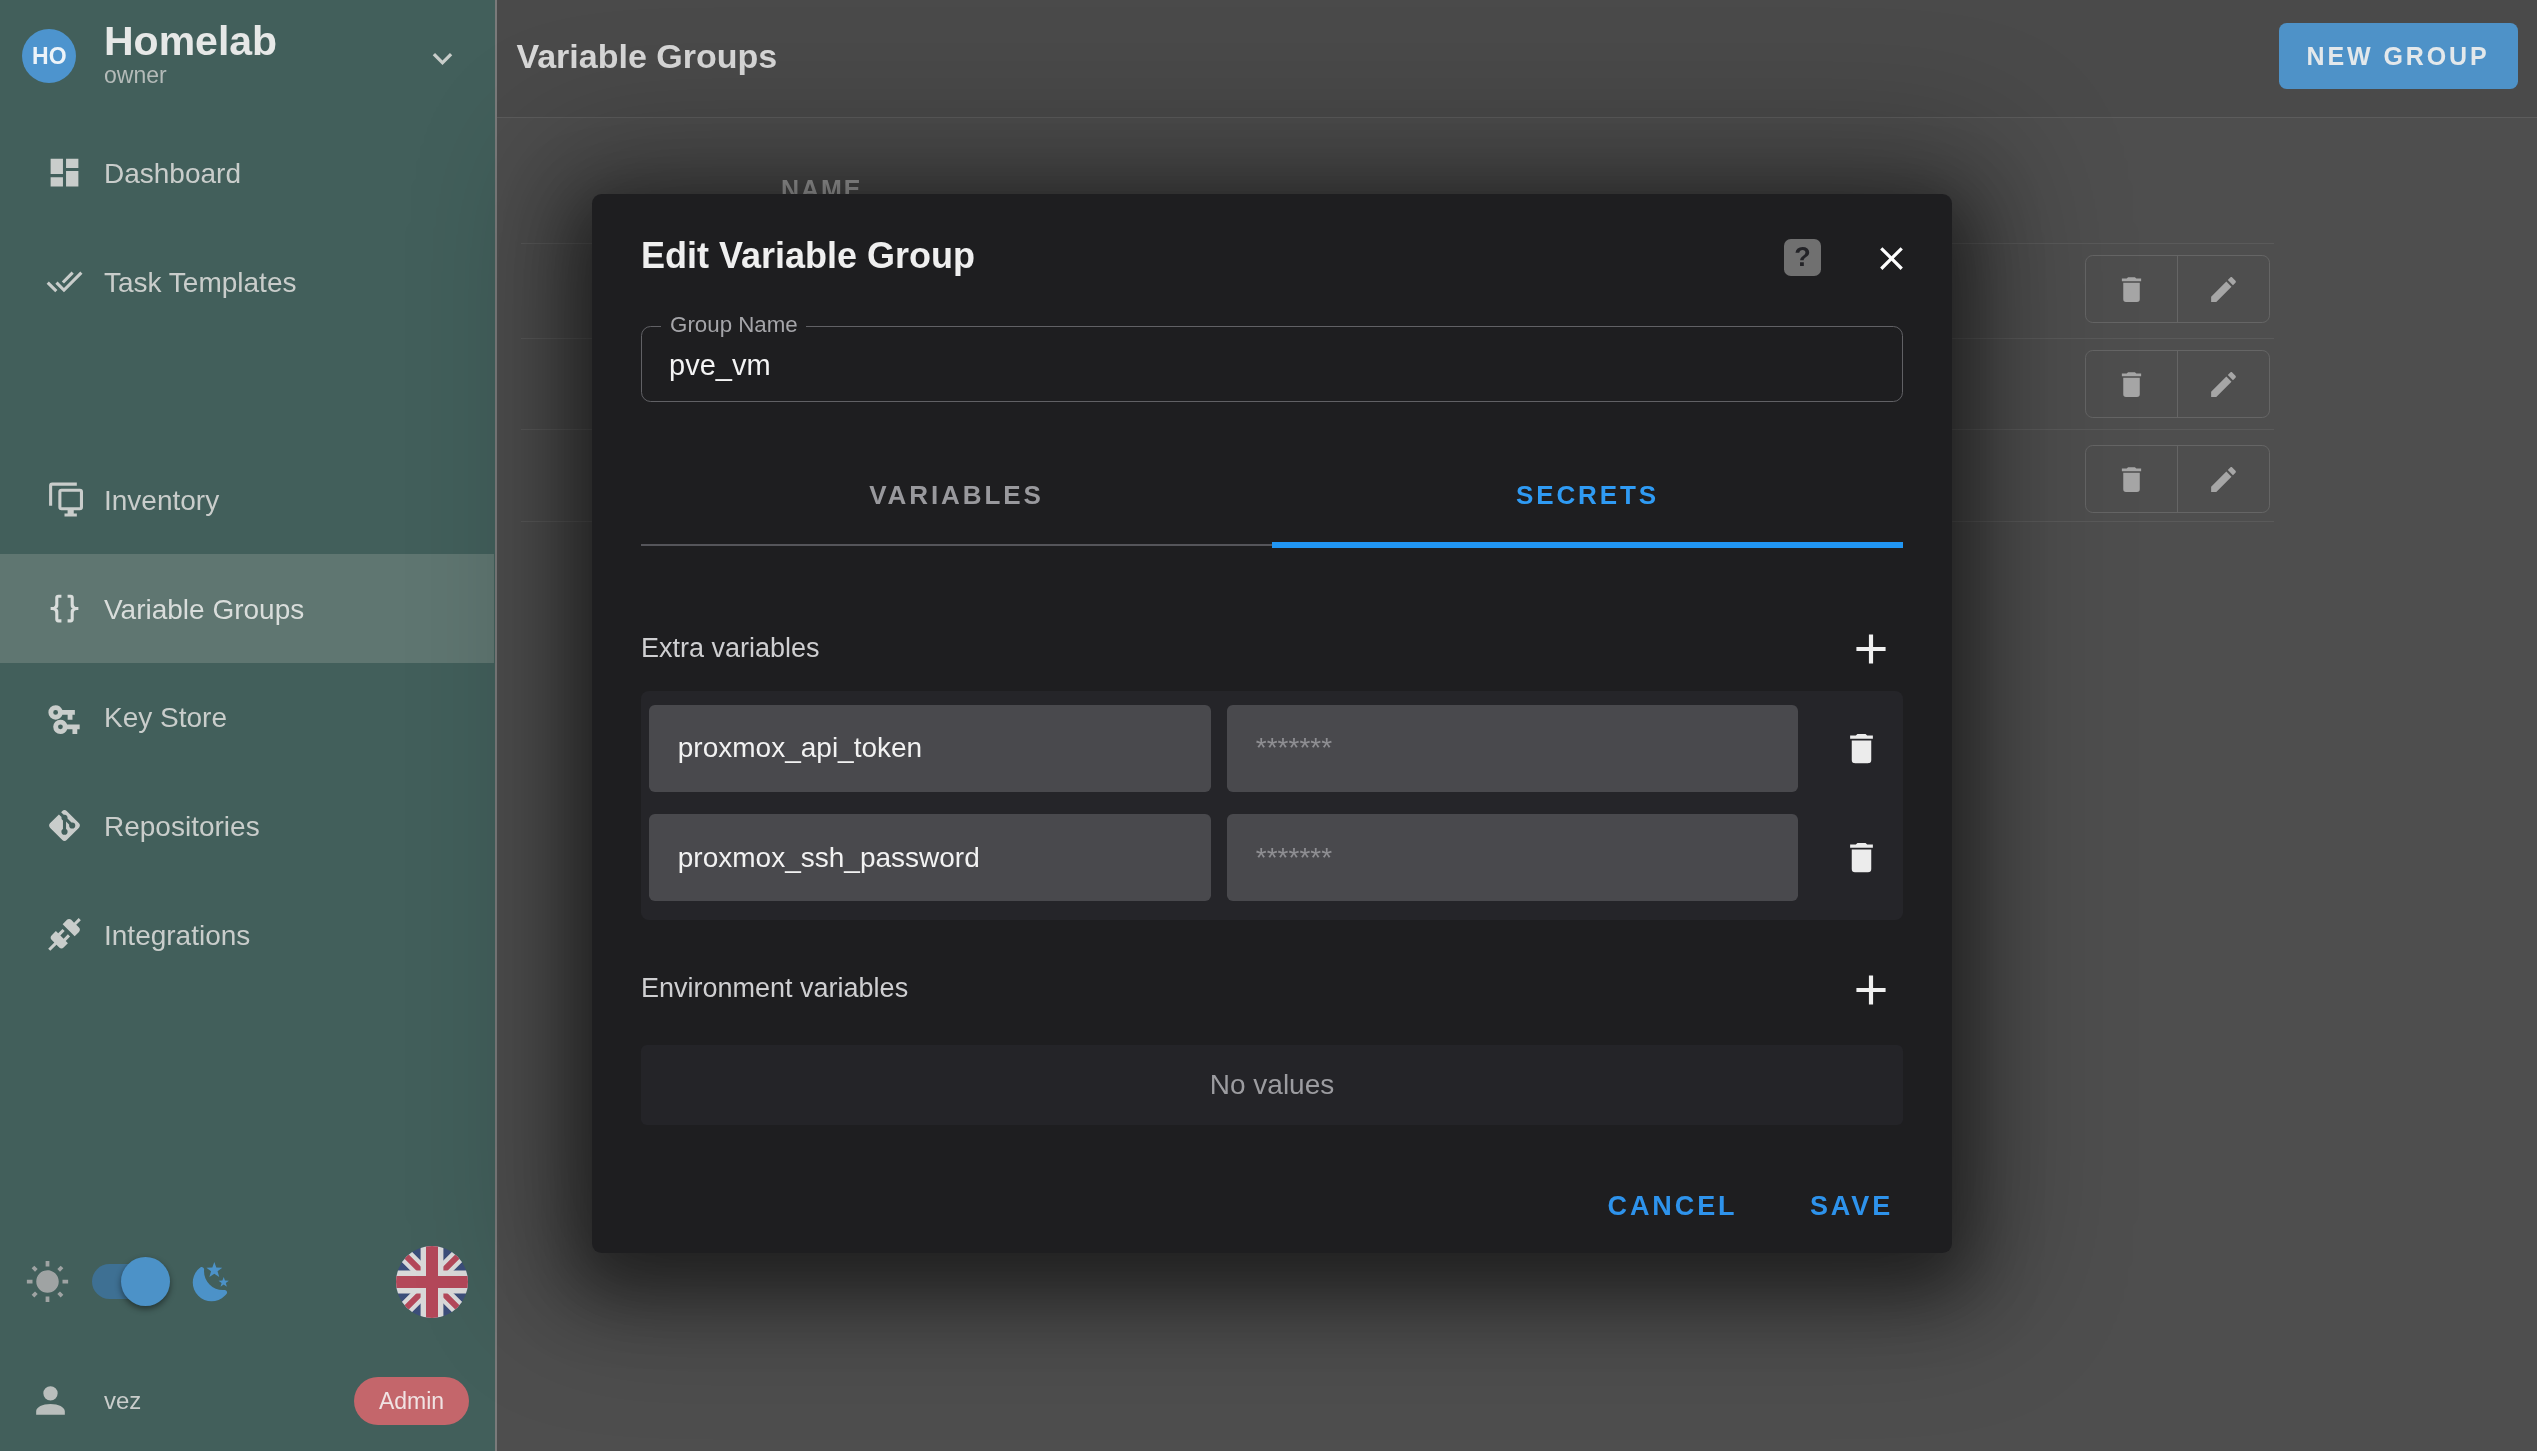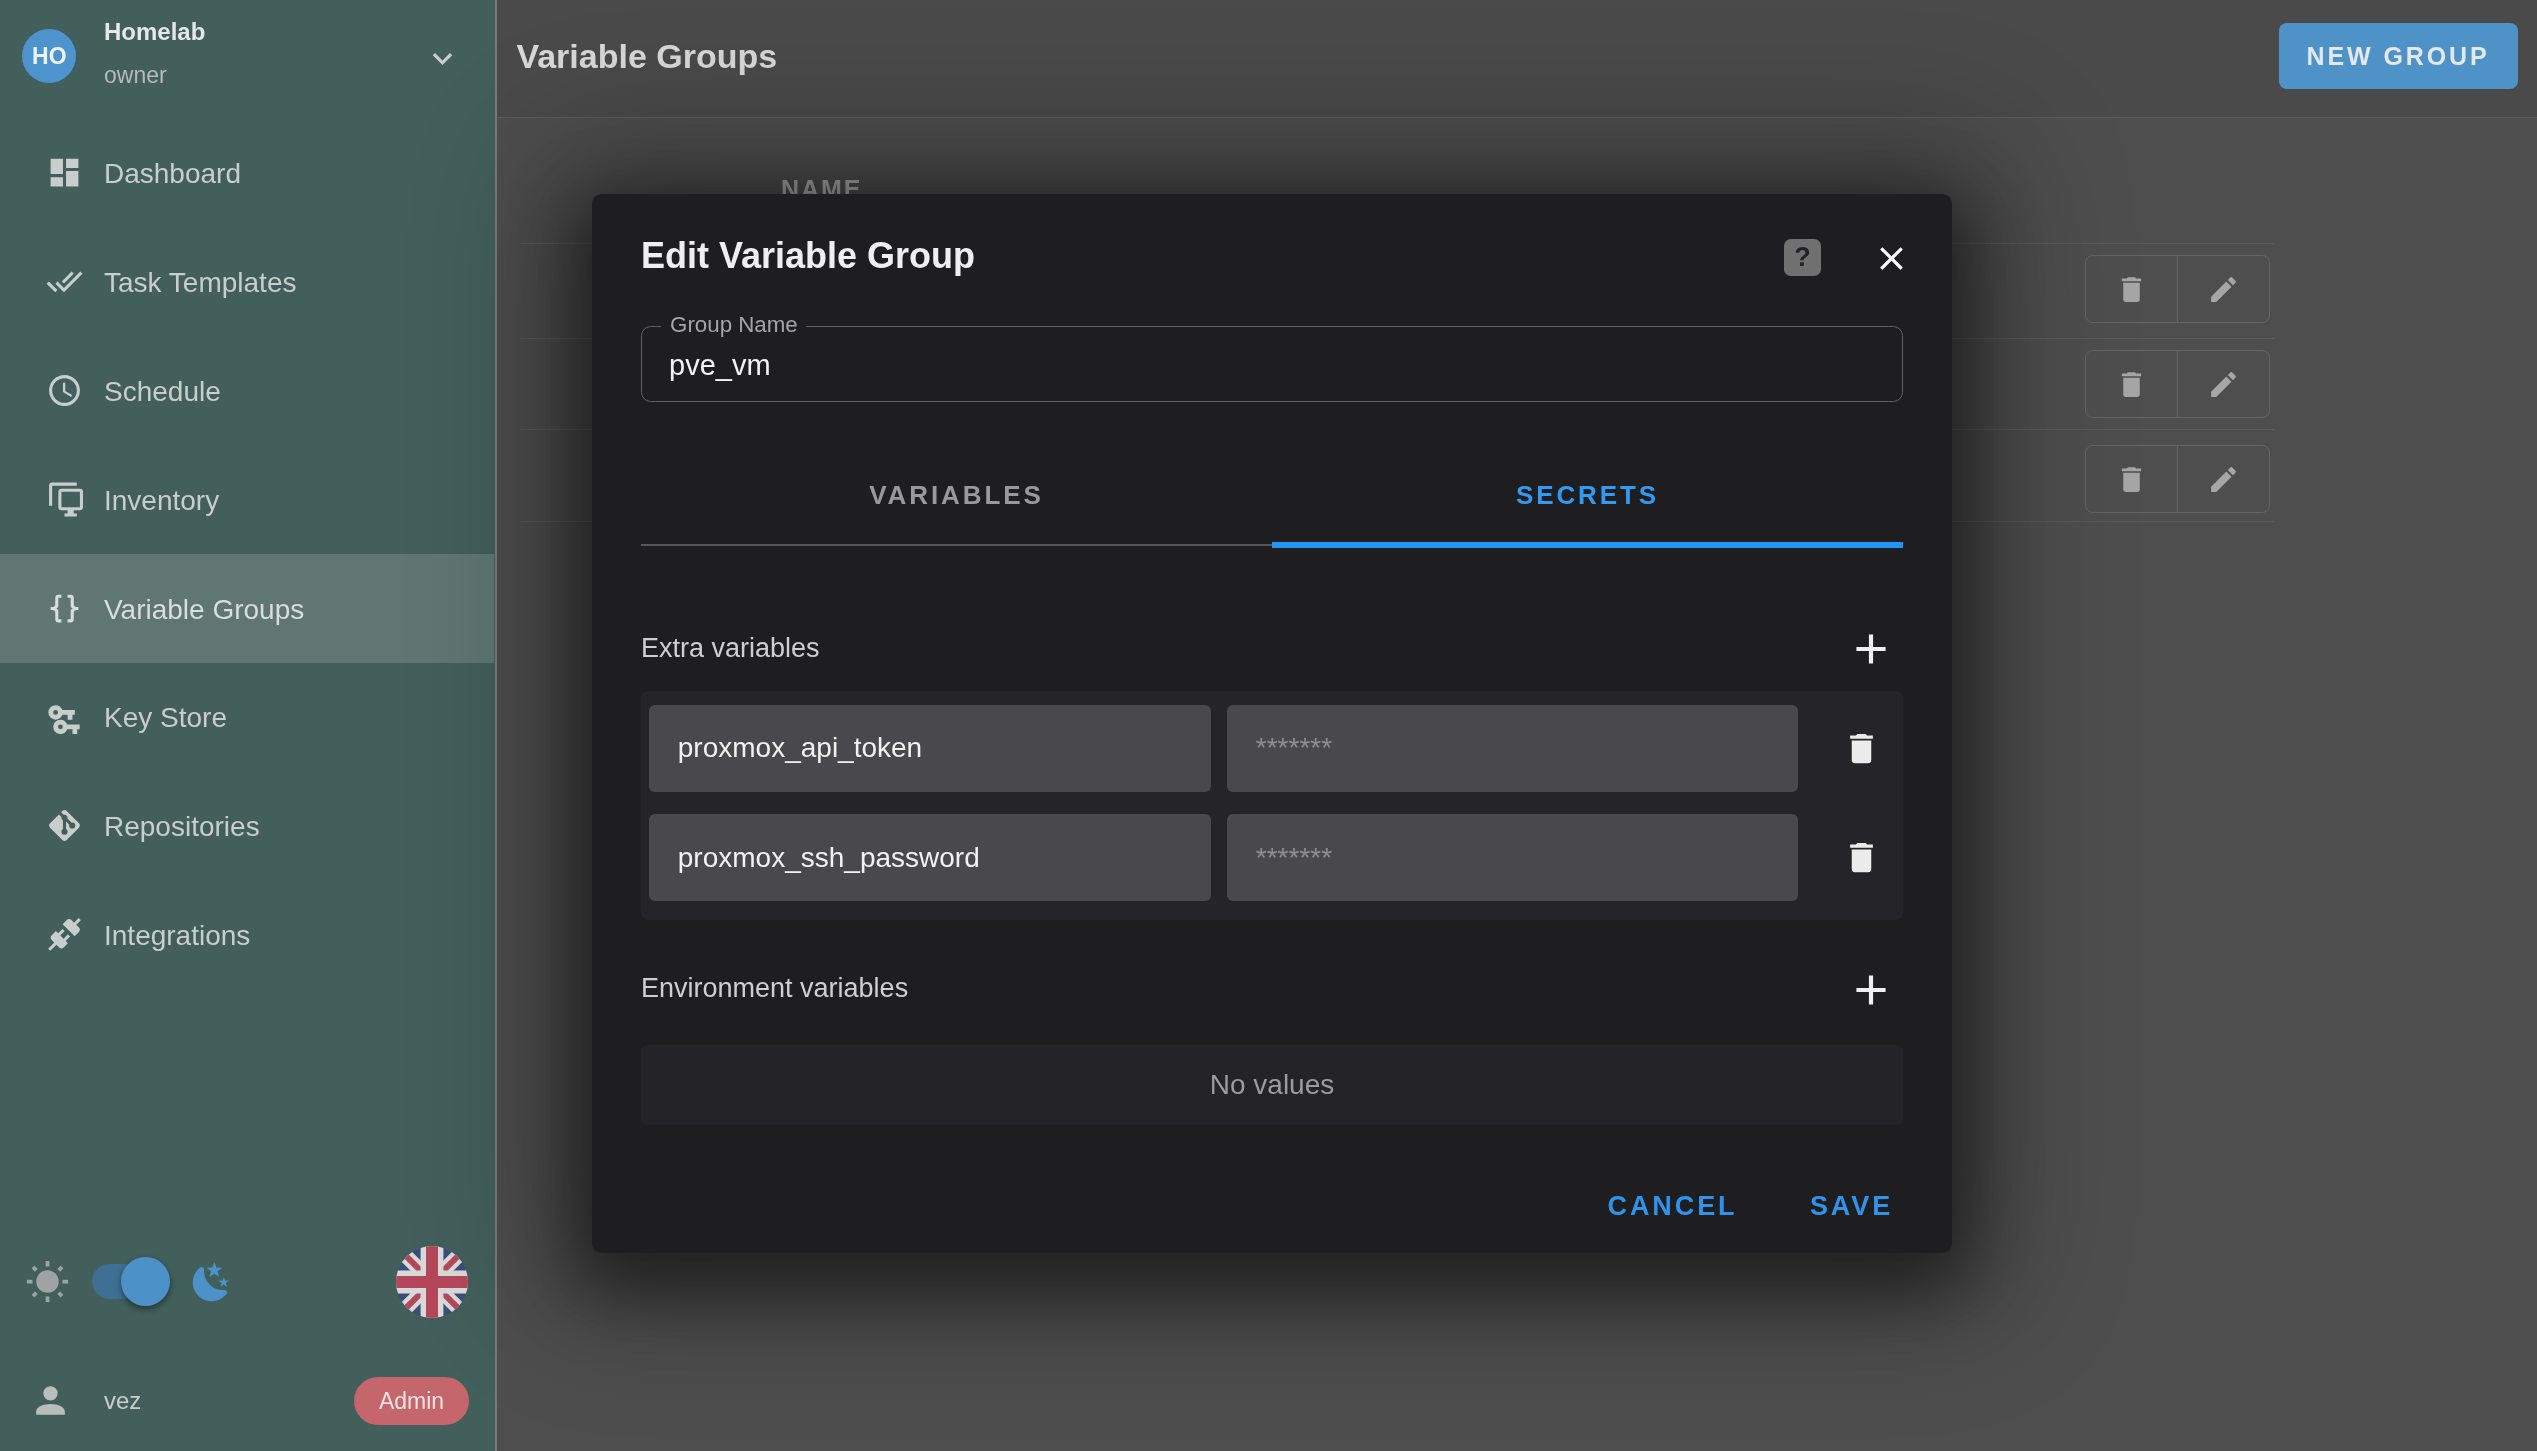--- a/index.html
+++ b/index.html
@@ -7,21 +7,21 @@
   .screen { position: relative; width: 2538px; height: 1452px; overflow: hidden;
             background: #4E4E4E; font-family: "Liberation Sans", "DejaVu Sans", sans-serif; }
   svg { display: block; }
 
   
   .sidebar { position: absolute; left: 0; top: 0; width: 497px; height: 1452px;
              background: #425F5B; border-right: 2.9px solid #7A7A7A; z-index: 5; }
   .proj-avatar { position: absolute; left: 22.3px; top: 29px; width: 54px; height: 54px;
                  border-radius: 50%; background: #4D94CE; color: #ECF3F9; font-weight: bold;
                  font-size: 23px; display: flex; align-items: center; justify-content: center; }
-  .proj-name { position: absolute; left: 104px; top: 17.5px; font-size: 24px; font-weight: bold; color: #E6E8E7; }
+  .proj-name { position: absolute; left: 104px; top: 17.5px; font-size: 41px; font-weight: bold; color: #E6E8E7; }
   .proj-role { position: absolute; left: 104px; top: 62px; font-size: 23px; color: #B4BBB9; }
   .proj-chevron { position: absolute; left: 423px; top: 39px; width: 39px; height: 39px; color: #C8CDCA; cursor: pointer; }
   .menu-item { position: absolute; left: 0; width: 494px; height: 109px; cursor: pointer; color: #C9CDCB; }
   .menu-item.active { background: #5F7671; color: #D9DDDB; }
   .mi-icon { position: absolute; left: 46px; top: 36px; width: 37px; height: 37px; }
   .mi-label { position: absolute; left: 104px; top: 40px; font-size: 28px; }
   .sun-icon { position: absolute; left: 25px; top: 1260px; width: 45px; height: 45px; color: #9FA3A3; }
   .switch { position: absolute; left: 92px; top: 1264px; width: 76px; height: 35px; cursor: pointer; }
   .switch-track { position: absolute; left: 0; top: 0; width: 76px; height: 35px; border-radius: 17.5px; background: #3E7093; }
   .switch-knob { position: absolute; left: 29px; top: -6.8px; width: 49px; height: 49px; border-radius: 50%;
@@ -176,28 +176,20 @@
       <span class="mi-label">Dashboard</span>
     </div>
     <div class="menu-item" style="top:227px">
       <span class="mi-icon">
           <svg viewBox="0 0 24 24" fill="currentColor">
             <path d="M0.41,13.41L6,19L7.41,17.58L1.83,12M22.24,5.58L11.66,16.17L7.5,12L6.07,13.41L11.66,19L23.66,7M18,7L16.59,5.58L10.24,11.93L11.66,13.34L18,7Z"></path>
           </svg>
         </span>
       <span class="mi-label">Task Templates</span>
     </div>
-    <div class="menu-item" style="top:336px">
-      <span class="mi-icon">
-          <svg viewBox="0 0 24 24" fill="currentColor">
-            <path d="M12,20A8,8 0 0,1 4,12A8,8 0 0,1 12,4A8,8 0 0,1 20,12A8,8 0 0,1 12,20M12,2A10,10 0 0,0 2,12A10,10 0 0,0 12,22A10,10 0 0,0 22,12A10,10 0 0,0 12,2M12.5,7H11V13L16.25,16.15L17,14.92L12.5,12.25V7Z"></path>
-          </svg>
-        </span>
-      <span class="mi-label">Schedule</span>
-    </div>
     <div class="menu-item" style="top:445px">
       <span class="mi-icon">
           <svg viewBox="0 0 24 24" fill="currentColor">
             <path d="M22,17H10V7H22M22,5H10A2,2 0 0,0 8,7V17A2,2 0 0,0 10,19H14V21H12V23H20V21H18V19H22A2,2 0 0,0 24,17V7A2,2 0 0,0 22,5M4,3H20V1H4A2,2 0 0,0 2,3V16H4V3Z"></path>
           </svg>
         </span>
       <span class="mi-label">Inventory</span>
     </div>
     <div class="menu-item active" style="top:554px">
       <span class="mi-icon">

